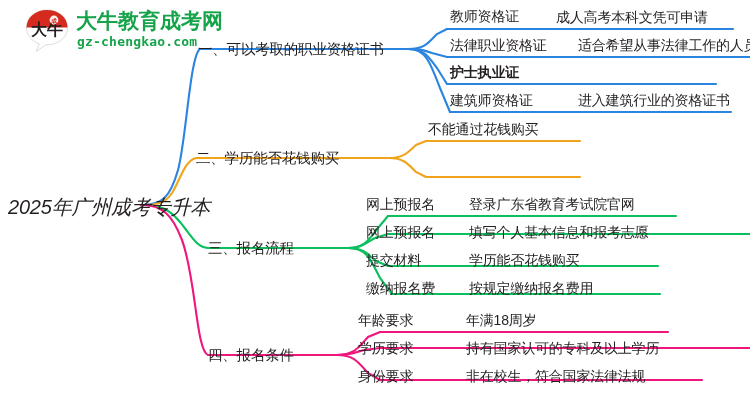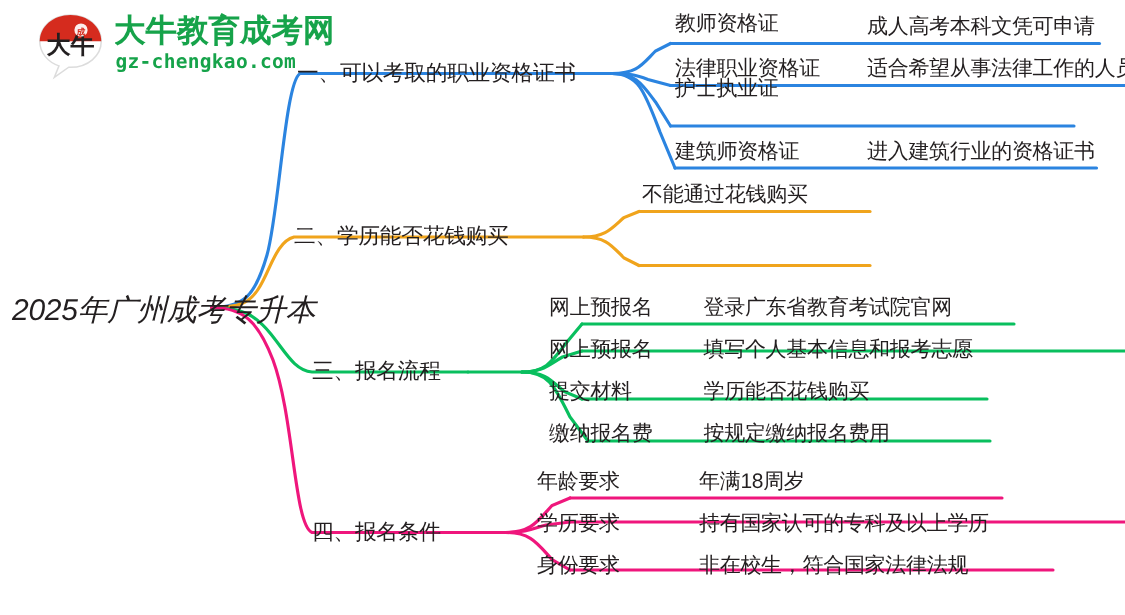--- a/index.html
+++ b/index.html
@@ -160,26 +160,26 @@
         <path d="M380 380 L702 380"></path>
       </g>
     </g>
   </svg>
 
   <div class="node root-node">2025年广州成考专升本</div>
 
   <div class="node branch-node" style="left:198px; top:42px;">一、可以考取的职业资格证书</div>
 
   <div class="node leaf-node" style="left:450px; top:10px;font-family:Liberation Serif, serif;">教师资格证</div>
-  <div class="node detail-node" style="left:578px; top:10px;text-align:right;">成人高考本科文凭可申请</div>
+  <div class="node detail-node" style="left:556px; top:10px;text-align:right;">成人高考本科文凭可申请</div>
 
   <div class="node leaf-node" style="left:450px; top:38px;">法律职业资格证</div>
   <div class="node detail-node" style="left:578px; top:38px;">适合希望从事法律工作的人员</div>
 
-  <div class="node leaf-node" style="left:450px; top:51px;">护士执业证</div>
+  <div class="node leaf-node" style="left:450px; top:65px;font-weight:bold;">护士执业证</div>
 
   <div class="node leaf-node" style="left:450px; top:93px;">建筑师资格证</div>
   <div class="node detail-node" style="left:578px; top:93px;">进入建筑行业的资格证书</div>
 
   <div class="node leaf-node" style="left:428px; top:122px;">不能通过花钱购买</div>
 
   <div class="node branch-node" style="left:196px; top:151px;">二、学历能否花钱购买</div>
 
 
   <div class="node branch-node" style="left:208px; top:241px;">三、报名流程</div>

